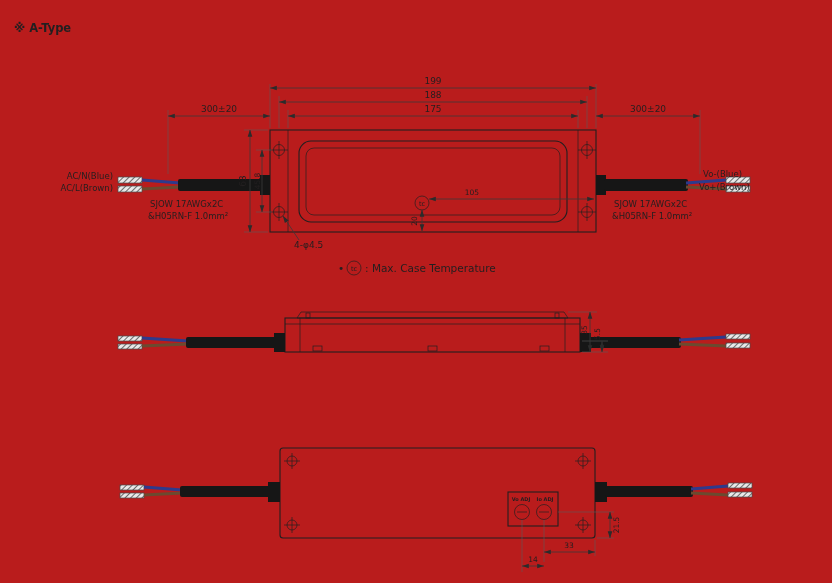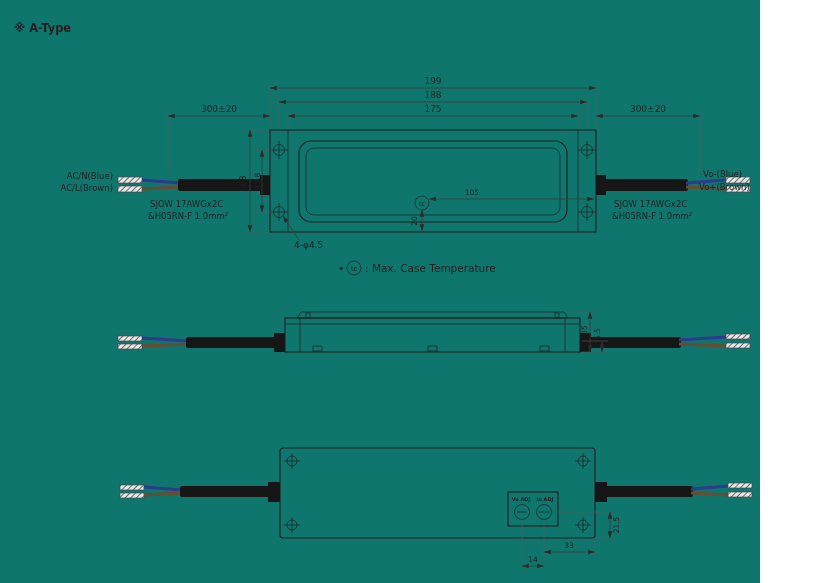--- a/index.html
+++ b/index.html
@@ -1,16 +1,16 @@
 <!DOCTYPE html>
 <html><head>
 <meta charset="utf-8">
 <style>
   html,body { margin:0; padding:0; background:#ffffff; }
-  .canvas { position:relative; width:760px; height:583px; background:#0f766e; overflow:hidden; }
+  .canvas { position:relative; width:832px; height:583px; background:#b91c1c; overflow:hidden; }
   svg { display:block; }
   svg text { font-family:"DejaVu Sans","Liberation Sans",sans-serif; fill:#231f20; }
   .title-txt { font-size:11.5px; font-weight:bold; }
   .dim  { font-size:9px; }
   .dim-sm { font-size:7.5px; }
   .lbl  { font-size:8.5px; }
   .note-txt { font-size:10.5px; }
   .tc-txt { font-size:6.5px; }
   .tiny { font-size:5px; font-weight:bold; }
   .outline { stroke:#231f20; stroke-width:1.1; fill:none; }

